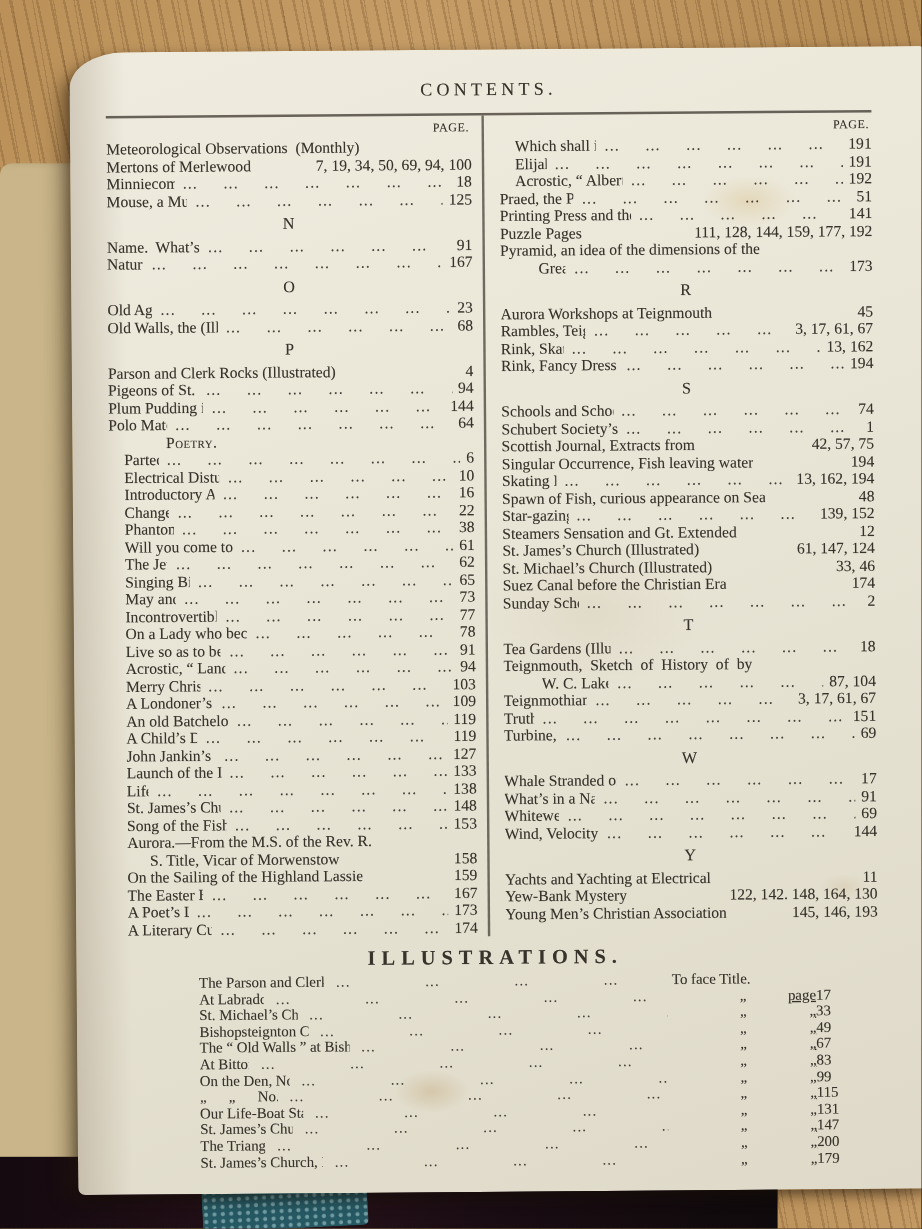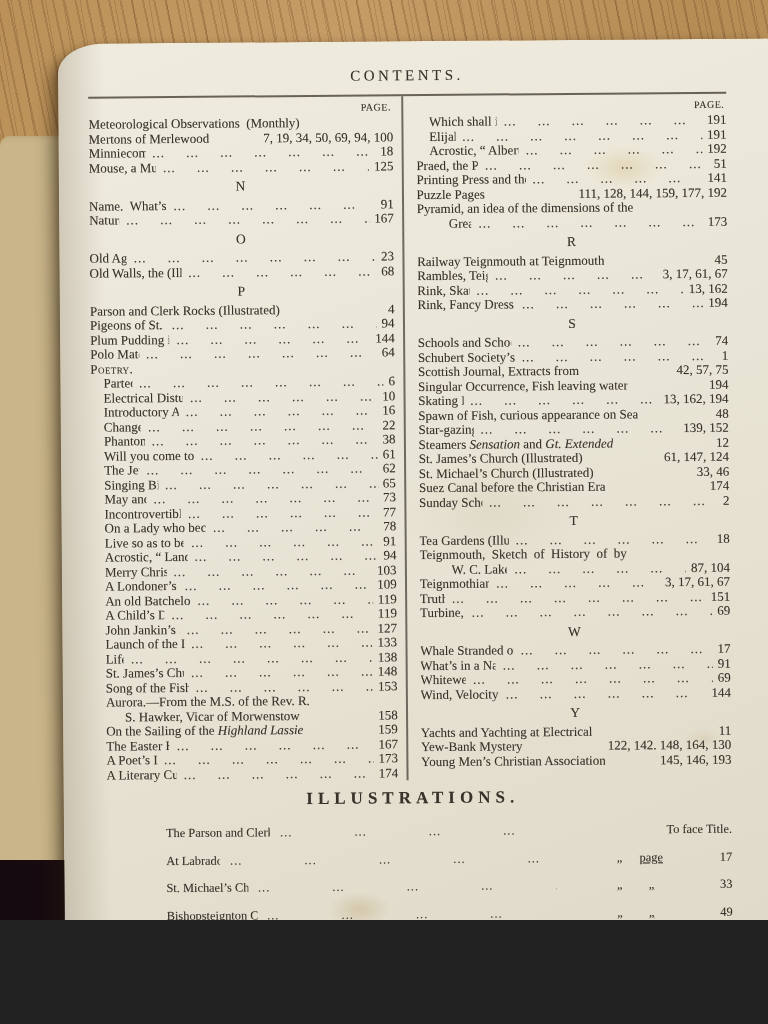--- a/index.html
+++ b/index.html
@@ -1,17 +1,17 @@
 <!DOCTYPE html>
 <html><head>
 <meta charset="utf-8">
 <style>
   html,body{margin:0;padding:0;background:#222;}
   .scene{
-    position:relative;width:768px;height:920px;overflow:hidden;
+    position:relative;width:768px;height:1024px;overflow:hidden;
     font-family:"Liberation Serif","DejaVu Serif",serif;
     background:
       repeating-linear-gradient(78deg, rgba(90,55,20,.22) 0 2px, rgba(0,0,0,0) 2px 11px),
       repeating-linear-gradient(80deg, rgba(60,35,12,.16) 0 1px, rgba(0,0,0,0) 1px 17px),
       linear-gradient(105deg,#bb9159 0%,#c59c66 35%,#b68c55 70%,#c49a64 100%);
   }
   
   .book-edge{
     position:absolute;left:0;top:136px;width:94px;height:864px;
     background:
@@ -58,40 +58,40 @@
   .toc{display:flex;align-items:stretch;margin-top:10px;border-top:2px solid rgba(70,64,55,.8);}
   .col{font-size:13px;line-height:14.5px;}
   .col-left{width:49%;padding-right:8px;box-sizing:border-box;}
   .col-right{flex:1;border-left:2px solid rgba(70,64,55,.75);padding-left:13px;min-width:0;}
   .page-head{text-align:right;font-size:10px;letter-spacing:.5px;margin:5px 2px 3px 0;line-height:11px;}
   .letter{text-align:center;letter-spacing:1.5px;font-size:13.5px;margin:5px 0 4px;}
   .row{display:flex;align-items:baseline;min-width:0;}
   .lbl{white-space:pre;flex:0 1 auto;min-width:0;overflow:hidden;}
   .ind1{padding-left:13px;}
   .ind2{padding-left:32px;}
-  .sc .lbl{font-variant:small-caps;letter-spacing:.4px;}
-  .it{font-style:italic;margin-top:28px;}
+  .sc .lbl{font-variant:small-caps;letter-spacing:.4px;margin-left:48px;}
+  .it{margin-top:28px;}
   .dots{flex:1 1 auto;min-width:0;overflow:hidden;white-space:nowrap;margin:0 5px 0 7px;opacity:.92;}
   .dots::after{content:"... ... ... ... ... ... ... ... ...";word-spacing:17px;letter-spacing:1px;}
   .dots.none::after{content:"";}
   .pg{white-space:pre;text-align:right;flex:0 0 auto;}
   
   .illus{margin-top:7px;}
   .illus-title{
     margin:0;text-align:center;font-size:17px;font-weight:bold;letter-spacing:5px;
     line-height:21px;
   }
   .illus-rows{margin-top:3px;padding-left:72px;font-size:12.4px;line-height:13.6px;}
   .ill-row{display:flex;align-items:baseline;min-width:0;}
   .ill-dots{flex:1 1 auto;min-width:0;overflow:hidden;white-space:nowrap;margin:0 4px 0 10px;opacity:.92;}
   .ill-dots::after{content:"... ... ... ... ... ...";word-spacing:58px;letter-spacing:1px;}
   .ill-right{display:flex;width:172px;flex:0 0 auto;align-items:baseline;}
   .d1{width:62px;text-align:right;white-space:pre;}
-  .d2{width:58px;text-align:center;white-space:pre;text-decoration:underline;}
-  .ill-pg{flex:1;text-align:right;white-space:pre;margin-top:14px;}
+  .d2{width:58px;text-align:right;white-space:pre;text-decoration:underline;}
+  .ill-pg{flex:1;white-space:pre;}
 </style>
 </head>
 <body>
 
 <div class="scene">
   <div class="book-edge"></div>
   <div class="fabric">
     <div class="knit"></div>
   </div>
 
@@ -279,21 +279,21 @@
               <span class="lbl">Song of the Fisher’s Wife</span>
               <span class="dots"></span>
               <span class="pg">153</span>
             </div>
             <div class="row ind1">
               <span class="lbl">Aurora.—From the M.S. of the Rev. R.</span>
               <span class="dots none"></span>
               <span class="pg"></span>
             </div>
             <div class="row ind2">
-              <span class="lbl">S. Hawker, Vicar of Morwenstow</span>
+              <span class="lbl">S. Title, Vicar of Morwenstow</span>
               <span class="dots none"></span>
               <span class="pg">158</span>
             </div>
             <div class="row ind1">
               <span class="lbl"><span>On the Sailing of the </span><span class="it">Highland Lassie</span><span></span></span>
               <span class="dots none"></span>
               <span class="pg">159</span>
             </div>
             <div class="row ind1">
               <span class="lbl">The Easter Hymn</span>
@@ -350,21 +350,21 @@
               <span class="dots none"></span>
               <span class="pg"></span>
             </div>
             <div class="row ind2">
               <span class="lbl">Great</span>
               <span class="dots"></span>
               <span class="pg">173</span>
             </div>
             <div class="letter">R</div>
             <div class="row ind0">
-              <span class="lbl">Railway Teignmouth at Teignmouth</span>
+              <span class="lbl">Aurora Workshops at Teignmouth</span>
               <span class="dots none"></span>
               <span class="pg">45</span>
             </div>
             <div class="row ind0">
               <span class="lbl">Rambles, Teignmothian</span>
               <span class="dots"></span>
               <span class="pg">3, 17, 61, 67</span>
             </div>
             <div class="row ind0">
               <span class="lbl">Rink, Skating</span>

